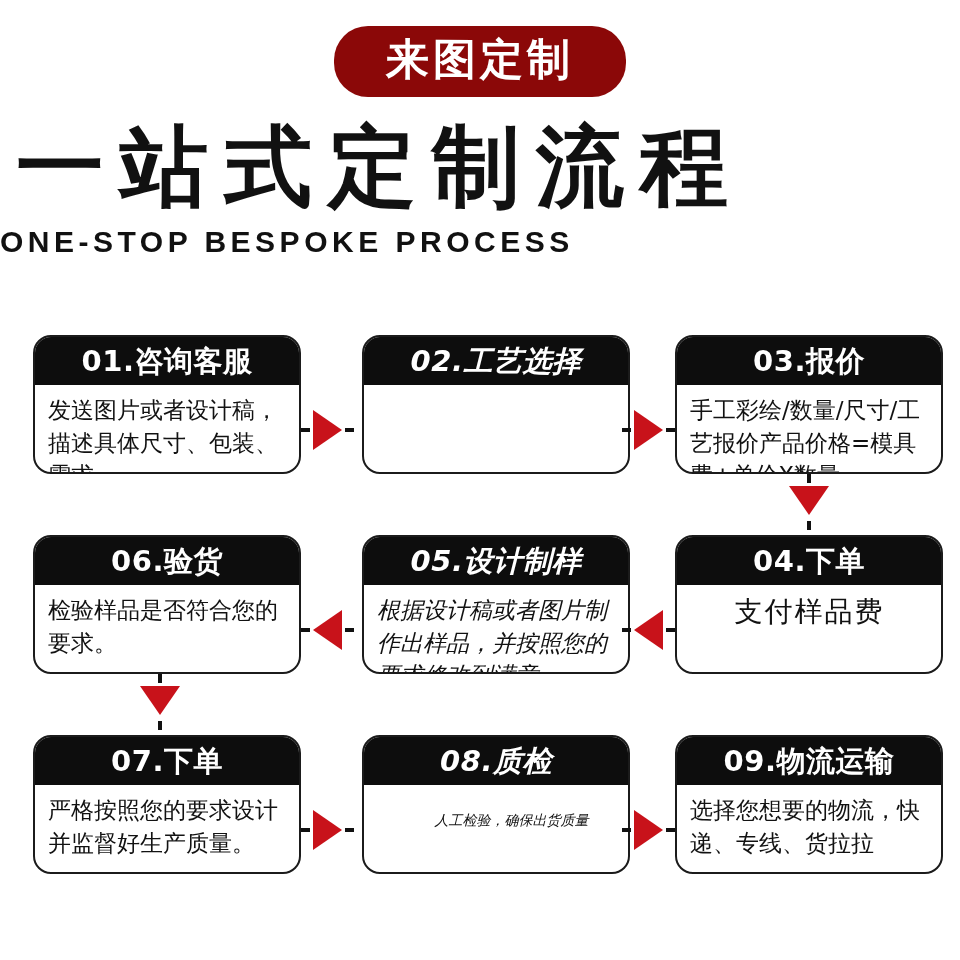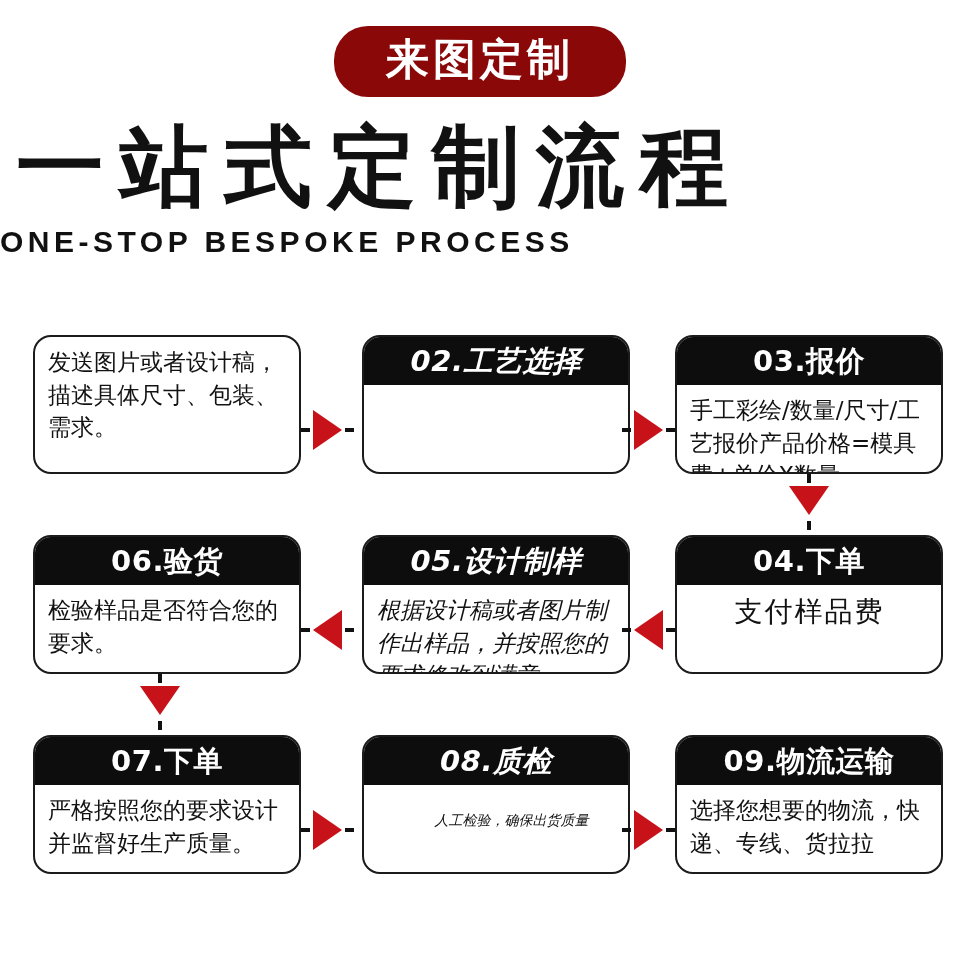--- a/index.html
+++ b/index.html
@@ -208,20 +208,21 @@
   </div>
   <div id="main-title">一站式定制流程</div>
   <div id="sub-title">ONE-STOP BESPOKE PROCESS</div>
 </div>
 
 <div id="flow">
 
   <div class="row" id="row1">
 
     <div class="card col1">
+      <div class="card-head">01.咨询客服</div>
       <div class="card-body">发送图片或者设计稿，描述具体尺寸、包装、需求。</div>
     </div>
 
     <div class="hconn gap1">
       <div class="dash left"></div>
       <div class="tri-right"></div>
       <div class="dash right"></div>
     </div>
 
     <div class="card col2">

